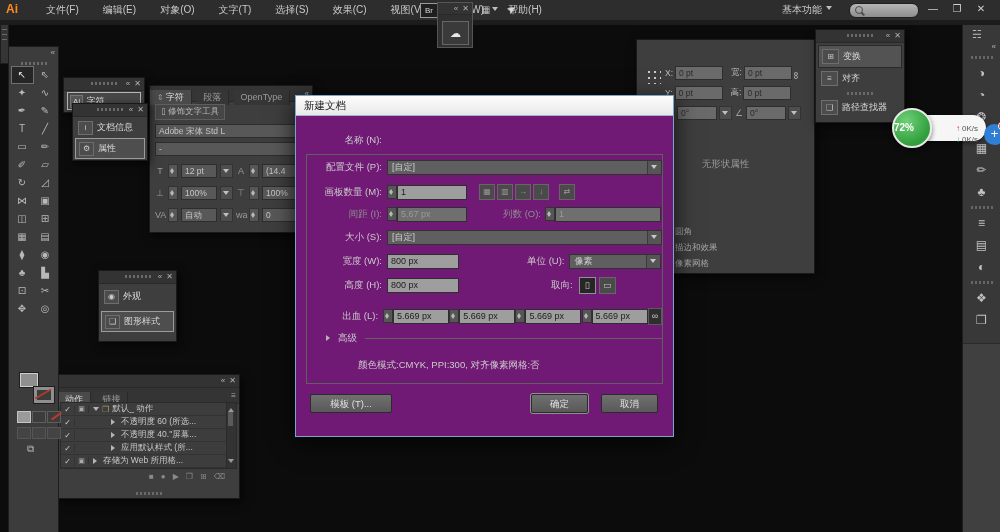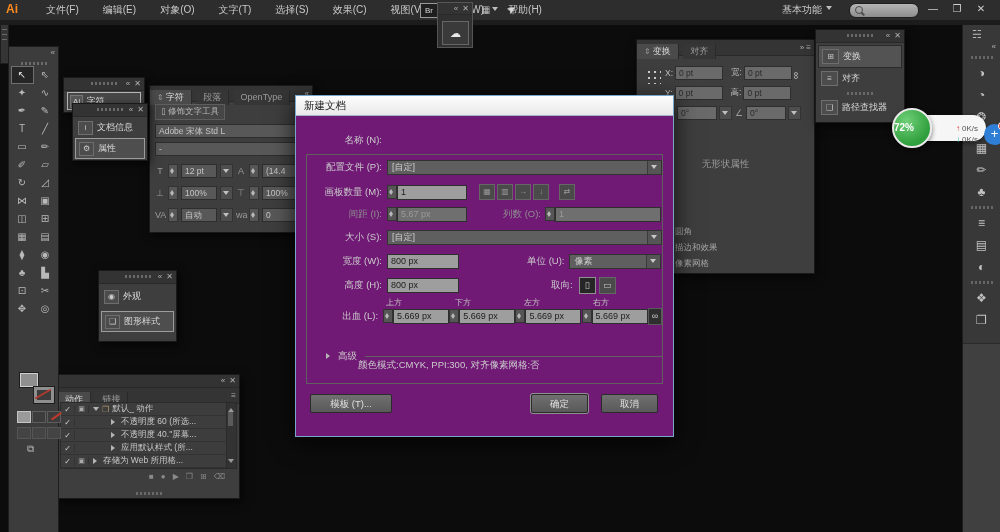--- a/index.html
+++ b/index.html
@@ -132,21 +132,21 @@
   
   #dialog{position:absolute;left:295px;top:95px;width:377px;height:340px;background:#701a75;border:1px solid #79a7c9;
     box-shadow:0 6px 22px rgba(0,0,0,.75);z-index:40;}
   #dlg-title{position:absolute;left:0;top:0;right:0;height:19px;background:linear-gradient(#fdfdfd,#e9e9e9);
     border-bottom:1px solid #9fb6c4;color:#1b1b1b;font-size:10.5px;line-height:19px;padding-left:8px;}
   .drow{position:absolute;left:14px;width:352px;height:16px;display:flex;align-items:center;font-size:9.5px;color:#cbcbcb;}
   .dlabel{width:72px;text-align:right;padding-right:5px;white-space:nowrap;}
   .dlabel.dim,.dim{color:#8f8f8f;}
   #row-name{top:36px;} #row-profile{top:63px;} #row-boards{top:88px;} #row-spacing{top:110px;}
   #row-size{top:133px;} #row-width{top:157px;} #row-height{top:181px;}
-  #row-bleedhead{top:202px;height:9px;} #row-bleed{top:212px;} #row-advanced{top:252px;align-items:center;} #row-summary{top:261px;}
+  #row-bleedhead{top:202px;height:9px;} #row-bleed{top:212px;} #row-advanced{top:234px;align-items:center;} #row-summary{top:261px;}
   #groupbox{position:absolute;left:10px;top:58px;width:355px;height:228px;border:1px solid #5f5f5f;}
   #name-field{flex:1;height:15px;background:#9e9e9e;border:1px solid #d8782a;outline:1px solid #2e2e2e;padding:0 2px;line-height:15px;}
   #name-sel{background:#36639d;color:#fff;font-size:9px;padding:0 2px;}
   .dfield{background:#9e9e9e;border:1px solid #2e2e2e;color:#1d1d1d;font-size:9px;height:13px;line-height:13px;padding:0 3px;}
   .dfield.dis{background:#6f6f6f;color:#9b9b9b;}
   .ddrop{position:relative;background:#5f5f5f;border:1px solid #323232;color:#cfcfcf;font-size:9px;height:13px;line-height:13px;padding:0 4px;}
   .ddrop .dda{position:absolute;right:0;top:0;width:13px;height:13px;background:#555;border-left:1px solid #3a3a3a;}
   .ddrop .dda::after{content:"";position:absolute;left:3px;top:4px;border:3px solid transparent;border-top:4px solid #c8c8c8;}
   .grow{flex:1;}
   .gridbtn{width:14px;height:14px;background:#4a4a4a;border:1px solid #666;color:#9a9a9a;font-size:8px;text-align:center;line-height:14px;margin-right:2px;}
@@ -441,25 +441,20 @@
       <span>❐</span>
       <span>⊞</span>
       <span>⌫</span>
     </div>
     <div id="act-handle">
         <span class="dots" style="top:3px"></span>
       </div>
   </div>
 
   <div class="panel" id="transform-panel">
-    <div class="tabrow">
-      <span class="tab on"><span class="cycle">⇕</span><span>变换</span></span>
-      <span class="tab">对齐</span>
-      <span class="pmenu"><span>»</span> <span>≡</span></span>
-    </div>
     <div class="refgrid"></div>
     <div class="tfrow" style="left:28px;top:26px">
       <span>X:</span>
       <span class="tfld" style="width:40px">0 pt</span>
       <span style="margin-left:6px">宽:</span>
       <span class="tfld" style="width:40px">0 pt</span>
     </div>
     <div class="tfrow" style="left:28px;top:46px">
       <span>Y:</span>
       <span class="tfld" style="width:40px">0 pt</span>
@@ -583,27 +578,20 @@
     </div>
 
     <div class="drow" id="row-height">
       <span class="dlabel">高度 (H):</span>
       <span class="dfield" style="width:64px">800 px</span>
       <span style="margin-left:92px">取向:</span>
       <span class="orientbtn on" style="margin-left:6px">▯</span>
       <span class="orientbtn">▭</span>
     </div>
 
-    <div class="drow" id="row-bleedhead">
-      <span class="dlabel"></span>
-      <span class="bleedhd">上方</span>
-      <span class="bleedhd">下方</span>
-      <span class="bleedhd">左方</span>
-      <span class="bleedhd">右方</span>
-    </div>
 
     <div class="drow" id="row-bleed">
       <span class="dlabel">出血 (L):</span>
       <span class="bleedgrp">
           <span class="stp"></span>
         <span class="dfield" style="width:48px">5.669 px</span>
         </span>
       <span class="bleedgrp">
           <span class="stp"></span>
         <span class="dfield" style="width:48px">5.669 px</span>

